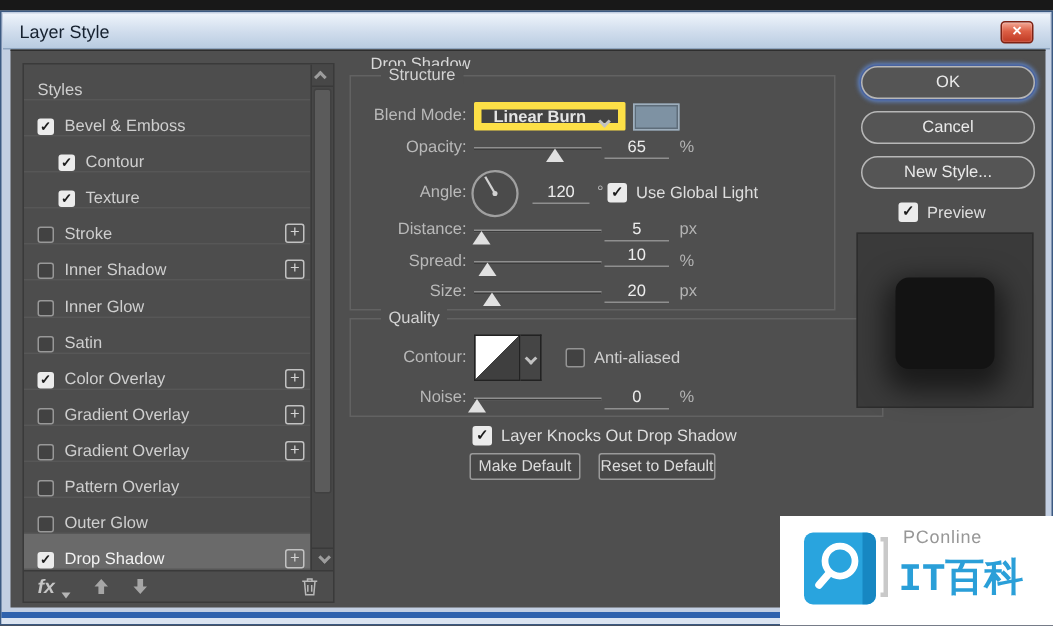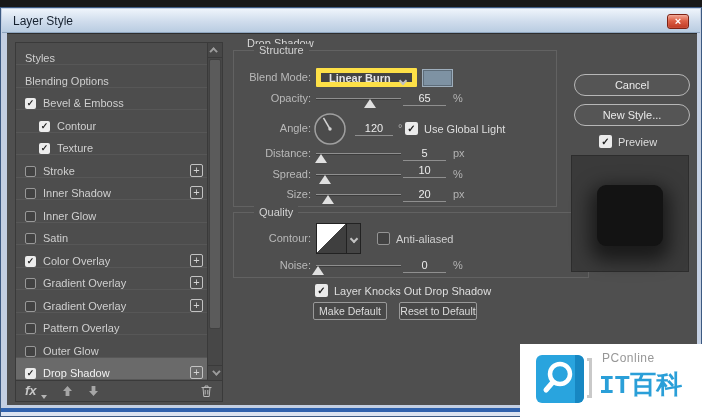--- a/index.html
+++ b/index.html
@@ -121,23 +121,20 @@
   </div>
 
   <div class="content">
 
     <div class="sidepanel">
       <div class="slist" id="sidebar-list">
           <div class="srow">
             <span>Styles</span>
           </div>
           <div class="srow">
-            <span>Blending Options</span>
-          </div>
-          <div class="srow">
             <span class="cb on">✓</span>
             <span>Bevel &amp; Emboss</span>
           </div>
           <div class="srow indent">
             <span class="cb on">✓</span>
             <span>Contour</span>
           </div>
           <div class="srow indent">
             <span class="cb on">✓</span>
             <span>Texture</span>
@@ -292,20 +289,21 @@
       <span class="val" style="top:224px;">0</span>
       <span class="unit" style="top:225px;">%</span>
 
       <span class="cbx" style="left:84px;top:250px;">✓</span>
       <span class="cbx-label" style="left:103px;top:251px;">Layer Knocks Out Drop Shadow</span>
       <div class="gbtn" style="left:82px;top:268px;width:74px;">Make Default</div>
       <div class="gbtn" style="left:168px;top:268px;width:78px;">Reset to Default</div>
     </div>
 
     <div class="rightcol">
+      <div class="pbtn focus" style="top:10px;">OK</div>
       <div class="pbtn" style="top:40px;">Cancel</div>
       <div class="pbtn" style="top:70px;">New Style...</div>
       <span class="cbx" style="left:33px;top:101px;">✓</span>
       <span class="cbx-label" style="left:52px;top:102px;">Preview</span>
       <div class="previewbox">
         <div class="preview-shape"></div>
       </div>
     </div>
   </div>
 

